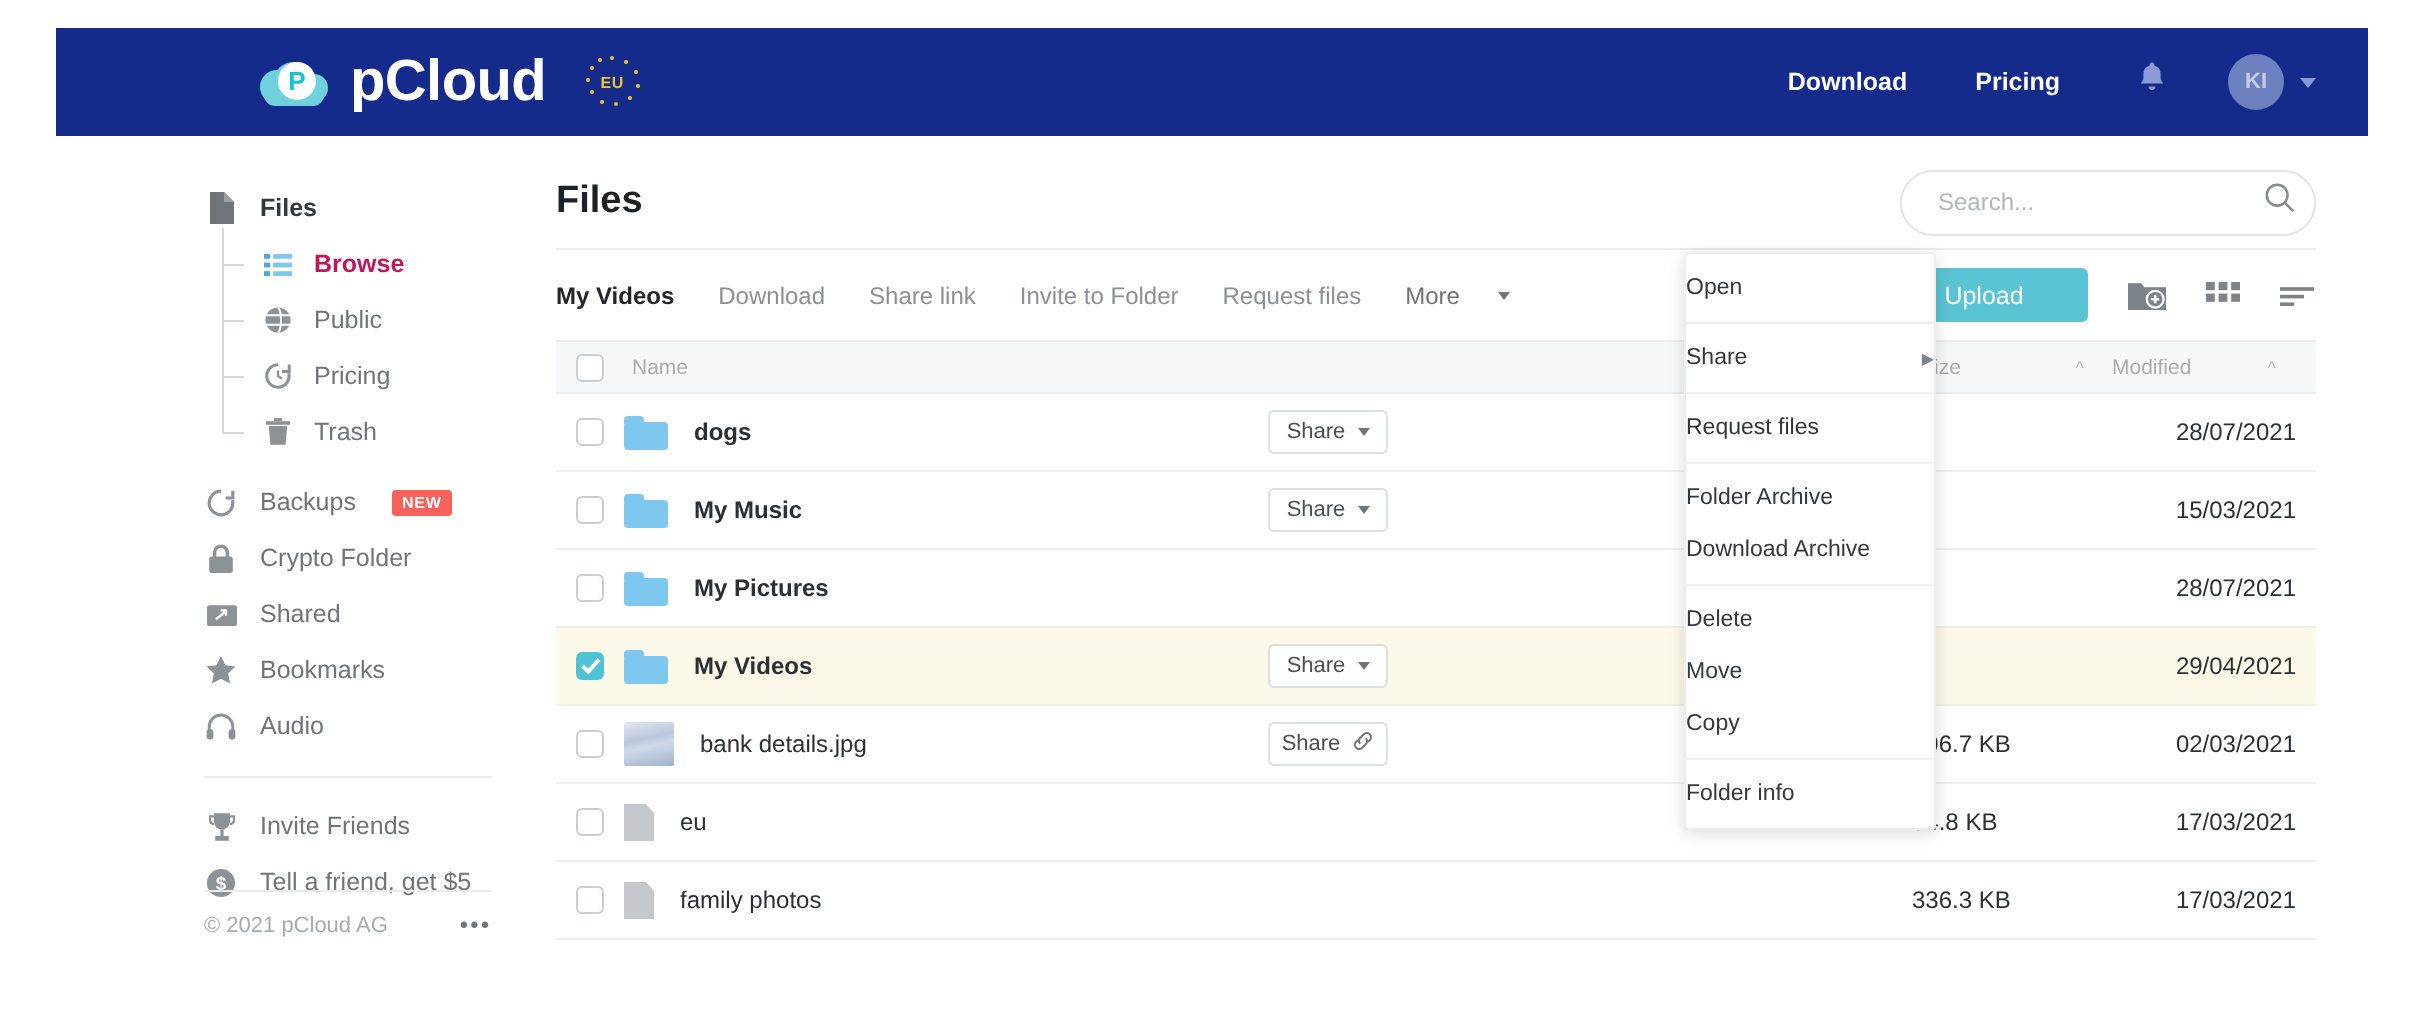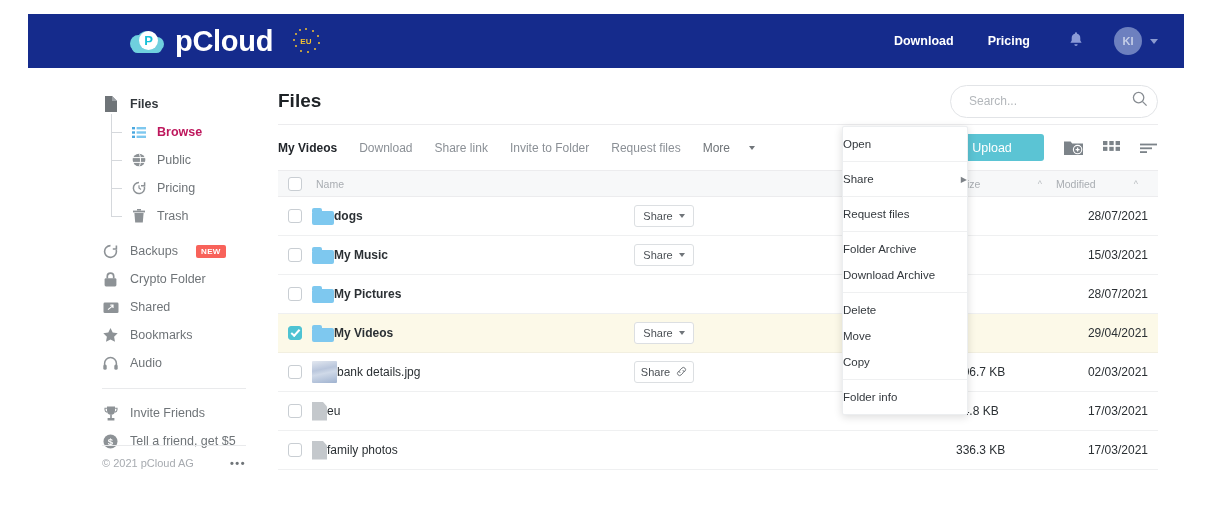--- a/index.html
+++ b/index.html
@@ -173,21 +173,21 @@
     background: #fff; cursor: pointer; display: block;
   }
   .chk.on {
     background: #4ec3d3; border-color: #4ec3d3;
     display: flex; align-items: center; justify-content: center;
   }
   .chk.on:after {
     content: ""; width: 3px; height: 7px; border: solid #fff;
     border-width: 0 2px 2px 0; transform: rotate(42deg) translate(-1px,-1px);
   }
-  .namecell { display: flex; align-items: center; }
+  .namecell { display: flex; align-items: center; gap: 13px; }
   .folder-ic { width: 22px; height: 17px; position: relative; flex: 0 0 22px; }
   .folder-ic:before {
     content: ""; position: absolute; left: 0; top: 0; width: 10px; height: 4px;
     background: #7ec8ef; border-radius: 2px 2px 0 0;
   }
   .folder-ic:after {
     content: ""; position: absolute; left: 0; top: 3px; width: 22px; height: 14px;
     background: #7ec8ef; border-radius: 2px;
   }
   .doc-ic {

